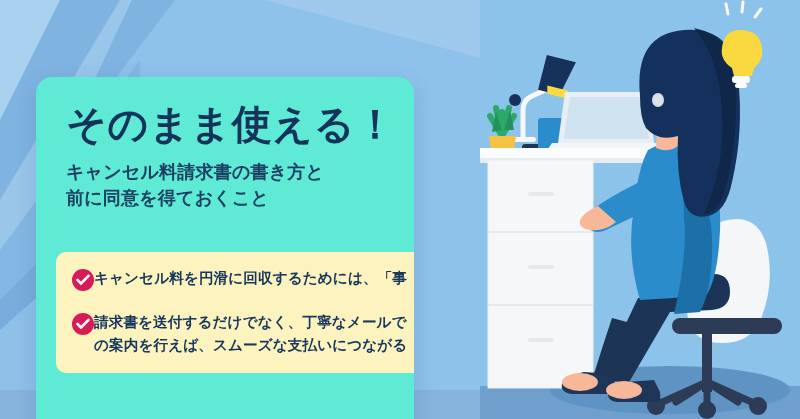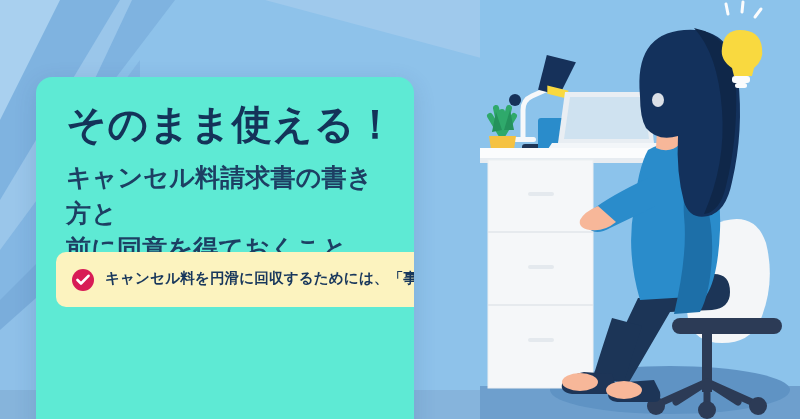--- a/index.html
+++ b/index.html
@@ -21,32 +21,32 @@
     box-shadow:0 6px 22px rgba(30,70,120,.16);
     overflow:hidden;
     margin-top:44px;
   }
   .card-inner{position:absolute;inset:0;padding:26px 30px 0 30px;box-sizing:border-box;}
   .title{
     color:#143359;font-size:40px;line-height:1.08;font-weight:bold;
     letter-spacing:.5px;margin:0 0 2px 0;white-space:nowrap;
   }
   .subtitle{
-    color:#1d3f63;font-size:25px;line-height:1.42;font-weight:bold;
+    color:#1d3f63;font-size:18px;line-height:1.42;font-weight:bold;
     letter-spacing:.2px;margin:14px 0 0 0;
   }
   .subtitle span{display:block;}
 
   
   .bullets{
     position:absolute;left:20px;top:175px;width:418px;
     background:#fcf3bf;border-radius:10px;
     padding:15px 16px 16px 16px;box-sizing:border-box;
   }
-  .bullet{display:flex;align-items:flex-start;gap:11px;}
+  .bullet{display:flex;align-items:flex-start;}
   .bullet + .bullet{margin-top:20px;}
   .check{
     flex:0 0 auto;width:22px;height:22px;border-radius:50%;
     background:#d81b56;position:relative;margin-top:2px;
   }
   .check svg{position:absolute;left:4px;top:5px;}
   .bullet-text{
     color:#18375c;font-size:14.6px;line-height:1.56;font-weight:bold;
     letter-spacing:.1px;
   }
@@ -192,18 +192,29 @@
           <span class="check">
             <svg width="14" height="12" viewBox="0 0 14 12">
               <path d="M1.5 6 L5 9.5 L12.5 1.8" stroke="#ffffff" stroke-width="2.6" fill="none" stroke-linecap="round" stroke-linejoin="round"></path>
             </svg>
           </span>
           <span class="bullet-text">
             <span>キャンセル料を円滑に回収するためには、「事</span>
           </span>
         </div>
 
+        <div class="bullet">
+          <span class="check">
+            <svg width="14" height="12" viewBox="0 0 14 12">
+              <path d="M1.5 6 L5 9.5 L12.5 1.8" stroke="#ffffff" stroke-width="2.6" fill="none" stroke-linecap="round" stroke-linejoin="round"></path>
+            </svg>
+          </span>
+          <span class="bullet-text">
+            <span>請求書を送付するだけでなく、丁寧なメールで</span>
+            <span>の案内を行えば、スムーズな支払いにつながる</span>
+          </span>
+        </div>
 
       </div>
     </div>
   </div>
 
 </div>
 
 </body></html>

